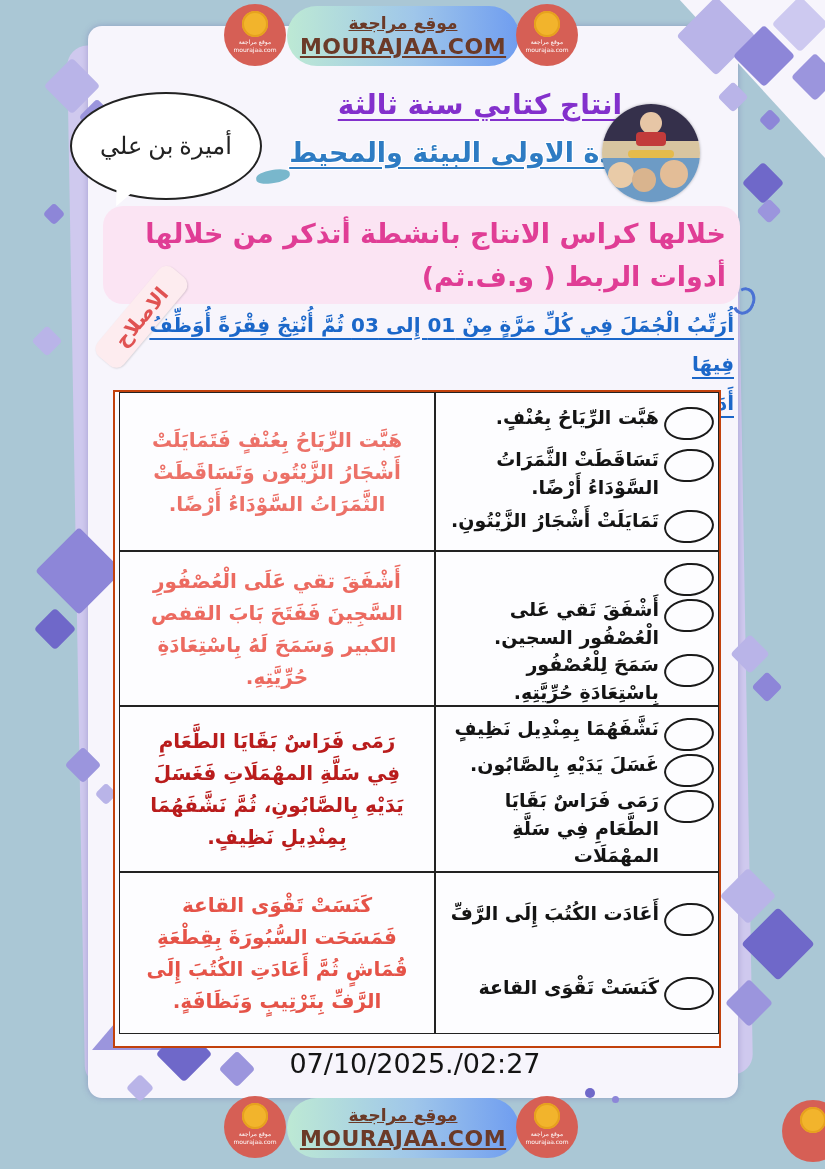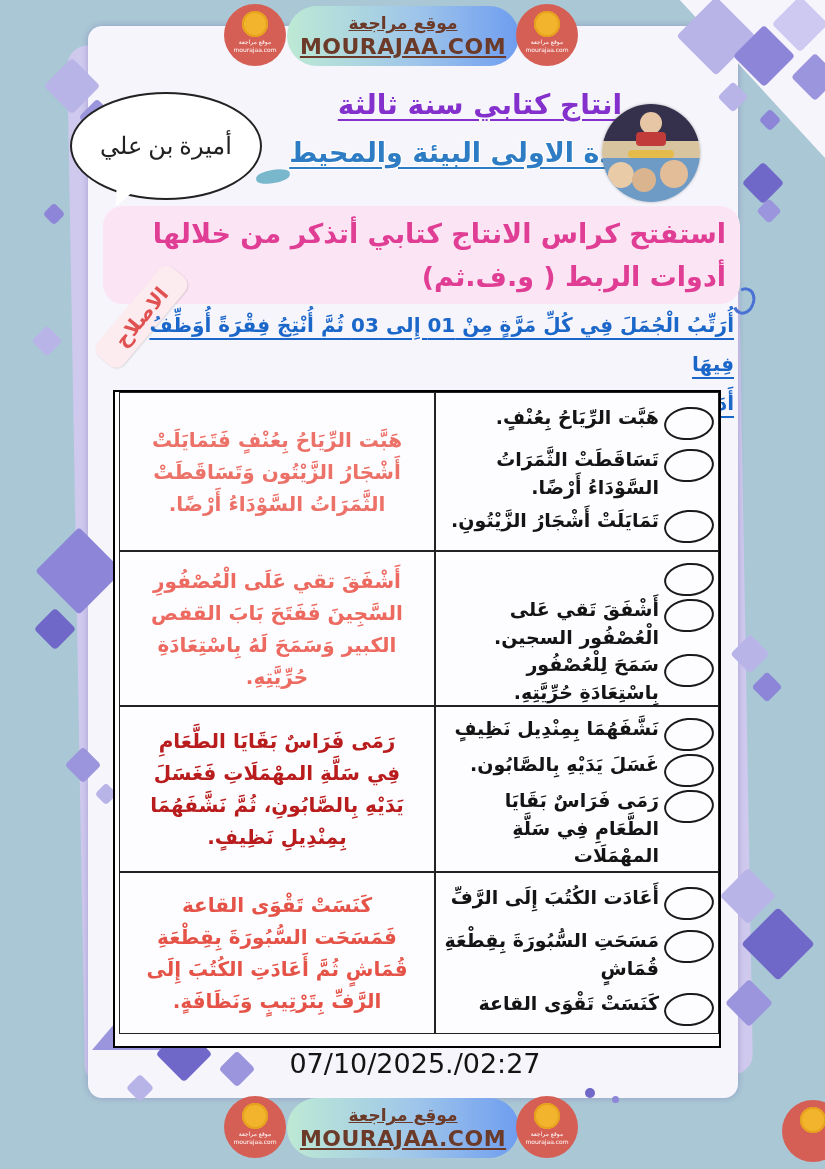--- a/index.html
+++ b/index.html
@@ -53,21 +53,21 @@
   .intro{left:103px;top:206px;width:637px;height:98px;background:#fbe4f3;border-radius:20px;
     direction:rtl;text-align:right;padding:6px 14px;box-sizing:border-box;
     font-size:27px;font-weight:bold;color:#e03d95;line-height:1.6;}
   .correction{left:84px;top:300px;transform:rotate(-50deg);background:#fdecef;color:#e05252;
     font-size:20px;font-weight:bold;padding:5px 22px;border-radius:10px;box-shadow:0 1px 2px rgba(0,0,0,.15);}
   
   .instruction{left:120px;top:306px;width:614px;text-align:right;direction:rtl;
     color:#1b67c9;font-weight:bold;font-size:20px;line-height:1.95;}
   .instruction div{text-decoration:underline;text-decoration-thickness:2px;text-underline-offset:6px;}
   
-  .ex-table{left:113px;top:390px;width:604px;height:654px;border:2px solid #000000;background:#fdfdff;
+  .ex-table{left:113px;top:390px;width:604px;height:654px;border:2px solid #c2410c;background:#fdfdff;
     display:grid;direction:rtl;grid-template-columns:284px 316px;grid-template-rows:159px 155px 166px 162px;}
   .cell{border:1px solid #222;box-sizing:border-box;overflow:hidden;}
   .items-cell{padding:8px 4px 4px 8px;display:flex;flex-direction:column;justify-content:space-around;}
   .item{display:flex;align-items:flex-start;gap:5px;direction:rtl;}
   .oval{flex:0 0 auto;width:46px;height:29px;border:2.5px solid #1a1a1a;border-radius:50%;transform:rotate(-6deg);margin-top:3px;background:transparent;cursor:pointer;}
   .item .txt{font-size:19px;font-weight:bold;color:#141414;line-height:1.45;}
   .answer-cell{display:flex;align-items:center;justify-content:center;padding:6px 20px;text-align:center;}
   .answer-cell .txt{font-size:20px;font-weight:bold;line-height:1.6;direction:rtl;}
   
   .timestamp{left:113px;top:1048px;width:604px;text-align:center;font-size:27px;color:#141414;direction:ltr;}
@@ -149,21 +149,21 @@
 <div class="abs avatar">
   <div class="b1"></div>
   <div class="b2"></div>
   <div class="b6"></div>
   <div class="b3"></div>
   <div class="b4"></div>
   <div class="b5"></div>
 </div>
 
 <div class="abs intro">
-  <span>استفتح كراس الانتاج كتابي أتذكر من خلالها أدوات الربط ( و.ف.ثم)</span>
+  <span>خلالها كراس الانتاج بانشطة أتذكر من خلالها أدوات الربط ( و.ف.ثم)</span>
 </div>
 
 <div class="abs correction">
   <span>الاصلاح</span>
 </div>
 
 <div class="abs instruction">
   <div>أُرَتِّبُ الْجُمَلَ فِي كُلِّ مَرَّةٍ مِنْ 01 إِلى 03 ثُمَّ أُنْتِجُ فِقْرَةً أُوَظِّفُ فِيهَا</div>
   <div>أَدَوَاتِ الرَّبْطِ.( وَ فَ ثُمَّ):</div>
 </div>
@@ -223,24 +223,20 @@
     <span class="txt" style="color: #b91c1c;">رَمَى فَرَاسٌ بَقَايَا الطَّعَامِ فِي سَلَّةِ المهْمَلَاتِ فَغَسَلَ يَدَيْهِ بِالصَّابُونِ، ثُمَّ نَشَّفَهُمَا بِمِنْدِيلِ نَظِيفٍ.</span>
   </div>
 
   <div class="cell items-cell">
     <div class="item">
       <span class="oval"></span>
       <span class="txt">أَعَادَت الكُتُبَ إِلَى الرَّفِّ</span>
     </div>
     <div class="item">
       <span class="oval"></span>
-      <span class="txt">مَسَحَتِ السُّبُورَةَ بِقِطْعَةِ قُمَاشٍ</span>
-    </div>
-    <div class="item">
-      <span class="oval"></span>
       <span class="txt">كَنَسَتْ تَقْوَى القاعة</span>
     </div>
   </div>
   <div class="cell answer-cell">
     <span class="txt" style="color: rgb(229, 83, 72);">كَنَسَتْ تَقْوَى القاعة فَمَسَحَت السُّبُورَةَ بِقِطْعَةِ قُمَاشٍ ثُمَّ أَعَادَتِ الكُتُبَ إِلَى الرَّفِّ بِتَرْتِيبٍ وَنَظَافَةٍ.</span>
   </div>
 </div>
 
 <div class="abs timestamp">07/10/2025./02:27</div>
 

